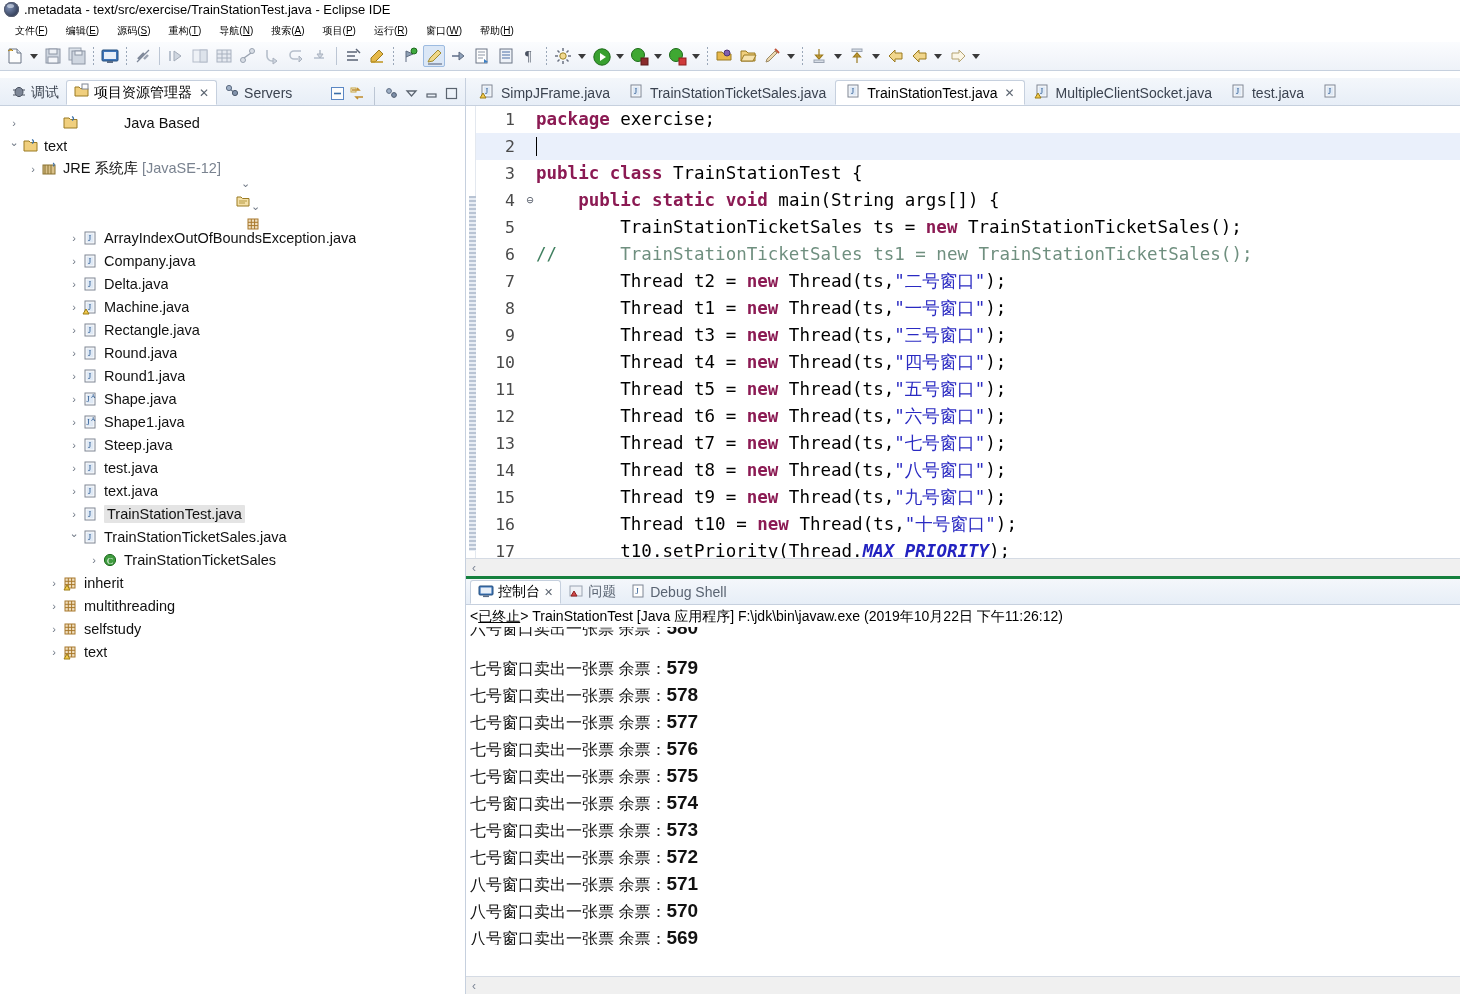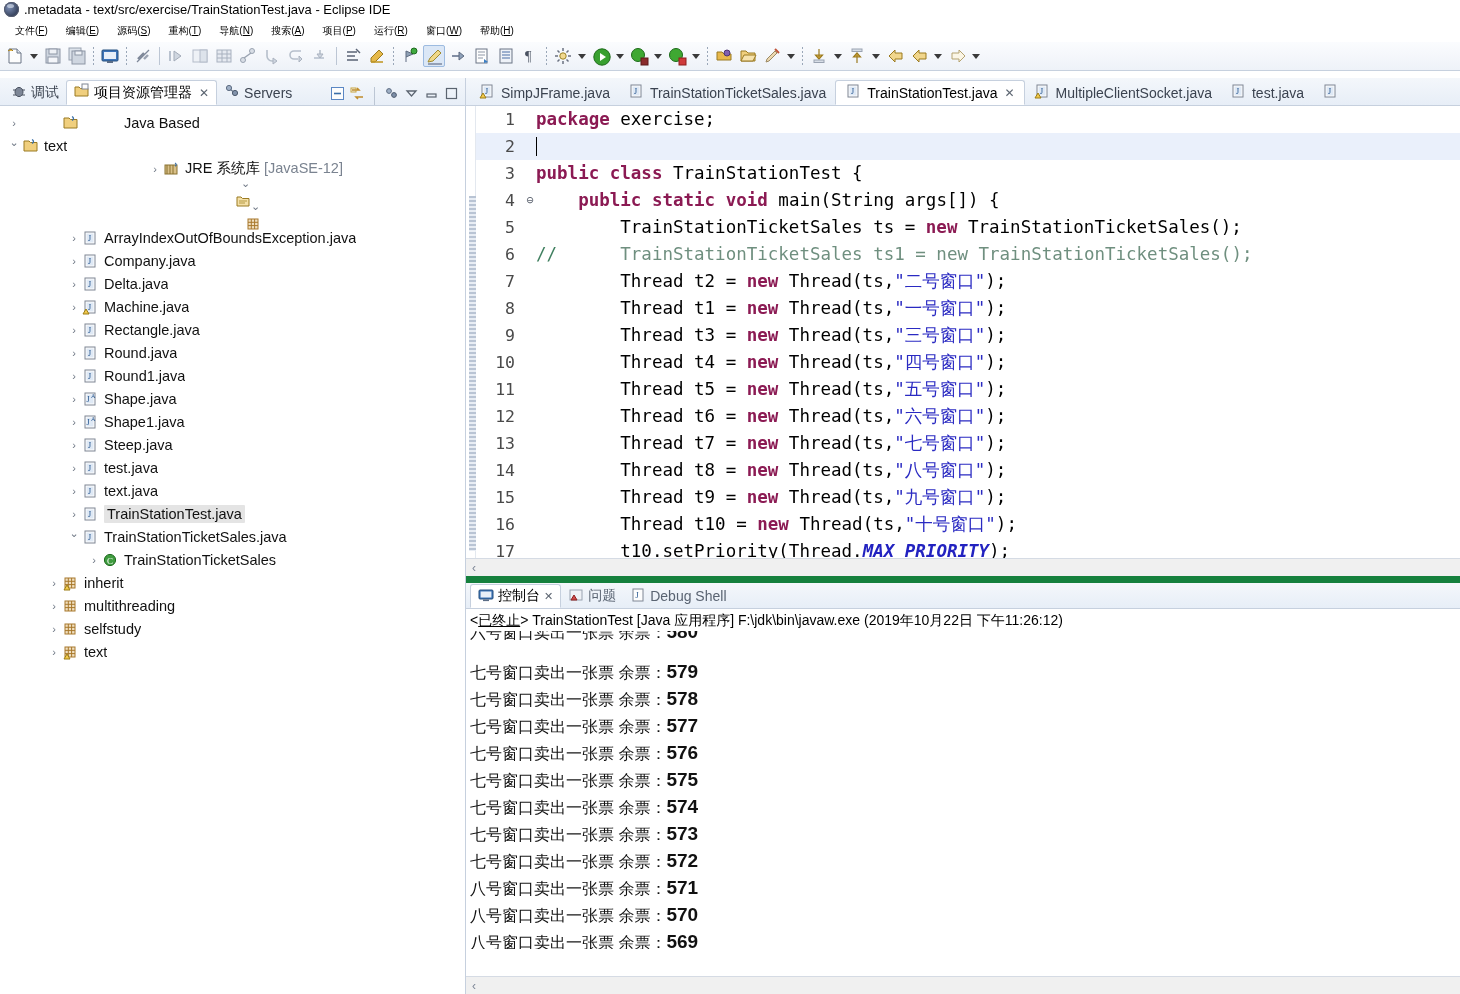--- a/index.html
+++ b/index.html
@@ -111,21 +111,21 @@
   .s  { color:#2a2ac2; }
   .cm { color:#3f7f5f; }
   .cmk{ color:#6f8f7f; }
   .cst{ color:#2222c0; font-weight:bold; font-style:italic;}
   .caret-line { display:inline-block; width:1px; height:19px; background:#000;
                 vertical-align:-4px; }
   .hscroll { height:18px; background:#f0f0f0; border-top:1px solid #d5dbe4;
              display:flex; align-items:center; padding-left:6px; color:#7d8696; font-size:12px;}
 
   
-  .console { flex:1; display:flex; flex-direction:column; border-top:7px solid #15803d; min-height:0;}
+  .console { flex:1; display:flex; flex-direction:column; border-top:3px solid #15803d; min-height:0;}
   .ctabs { height:26px; display:flex; align-items:flex-end;
            background:linear-gradient(#f4f7fb,#e7eef7); border-bottom:1px solid #c6d0de;
            padding-left:4px;}
   .ctab { display:flex; align-items:center; gap:4px; height:24px; padding:0 7px;
           font-size:14px; color:#5a6472; white-space:nowrap;}
   .ctab.sel { background:#fff; border:1px solid #c6d0de; border-bottom:1px solid #fff;
               border-radius:3px 3px 0 0; color:#000;}
   .ctab .x { font-size:11px; color:#5b6470;}
   .cbody { flex:1; background:#fff; overflow:hidden; padding-left:4px; min-height:0;}
   .chead { font-size:14px; color:#000; height:22px; line-height:22px; white-space:nowrap;}
@@ -443,21 +443,21 @@
             <span class="lbl">Java Based</span>
           </div>
           <div class="row" style="padding-left: 6px;">
             <span class="arrow open"></span>
             <span class="ico"><svg width="17" height="16" viewBox="0 0 17 16">
                 <path d="M2 13V3h5l1.5 1.5H15V13z" fill="#f0cf7e" stroke="#9a7a22"></path>
                 <path d="M10 1.5c2 1 2 3 0 4" stroke="#3a6fa8" fill="none" stroke-width="1.3"></path>
               </svg></span>
             <span class="lbl">text</span>
           </div>
-          <div class="row" style="padding-left: 25px; justify-content: center;">
+          <div class="row" style="padding-left: 25px;">
             <span class="arrow closed"></span>
             <span class="ico"><svg width="17" height="16" viewBox="0 0 17 16">
                 <rect x="2" y="4" width="12" height="9" fill="#d9c089" stroke="#8a7330"></rect>
                 <path d="M4 4v9M7 4v9M10 4v9" stroke="#8a7330"></path>
                 <path d="M12 2c1.6.8 1.6 2.4 0 3.2" stroke="#3a6fa8" fill="none" stroke-width="1.2"></path>
               </svg></span>
             <span class="lbl">JRE 系统库 <span class="dim">[JavaSE-12]</span></span>
           </div>
           <div class="row" style="padding-left: 26px; flex-direction: column;">
             <span class="arrow open"></span>

